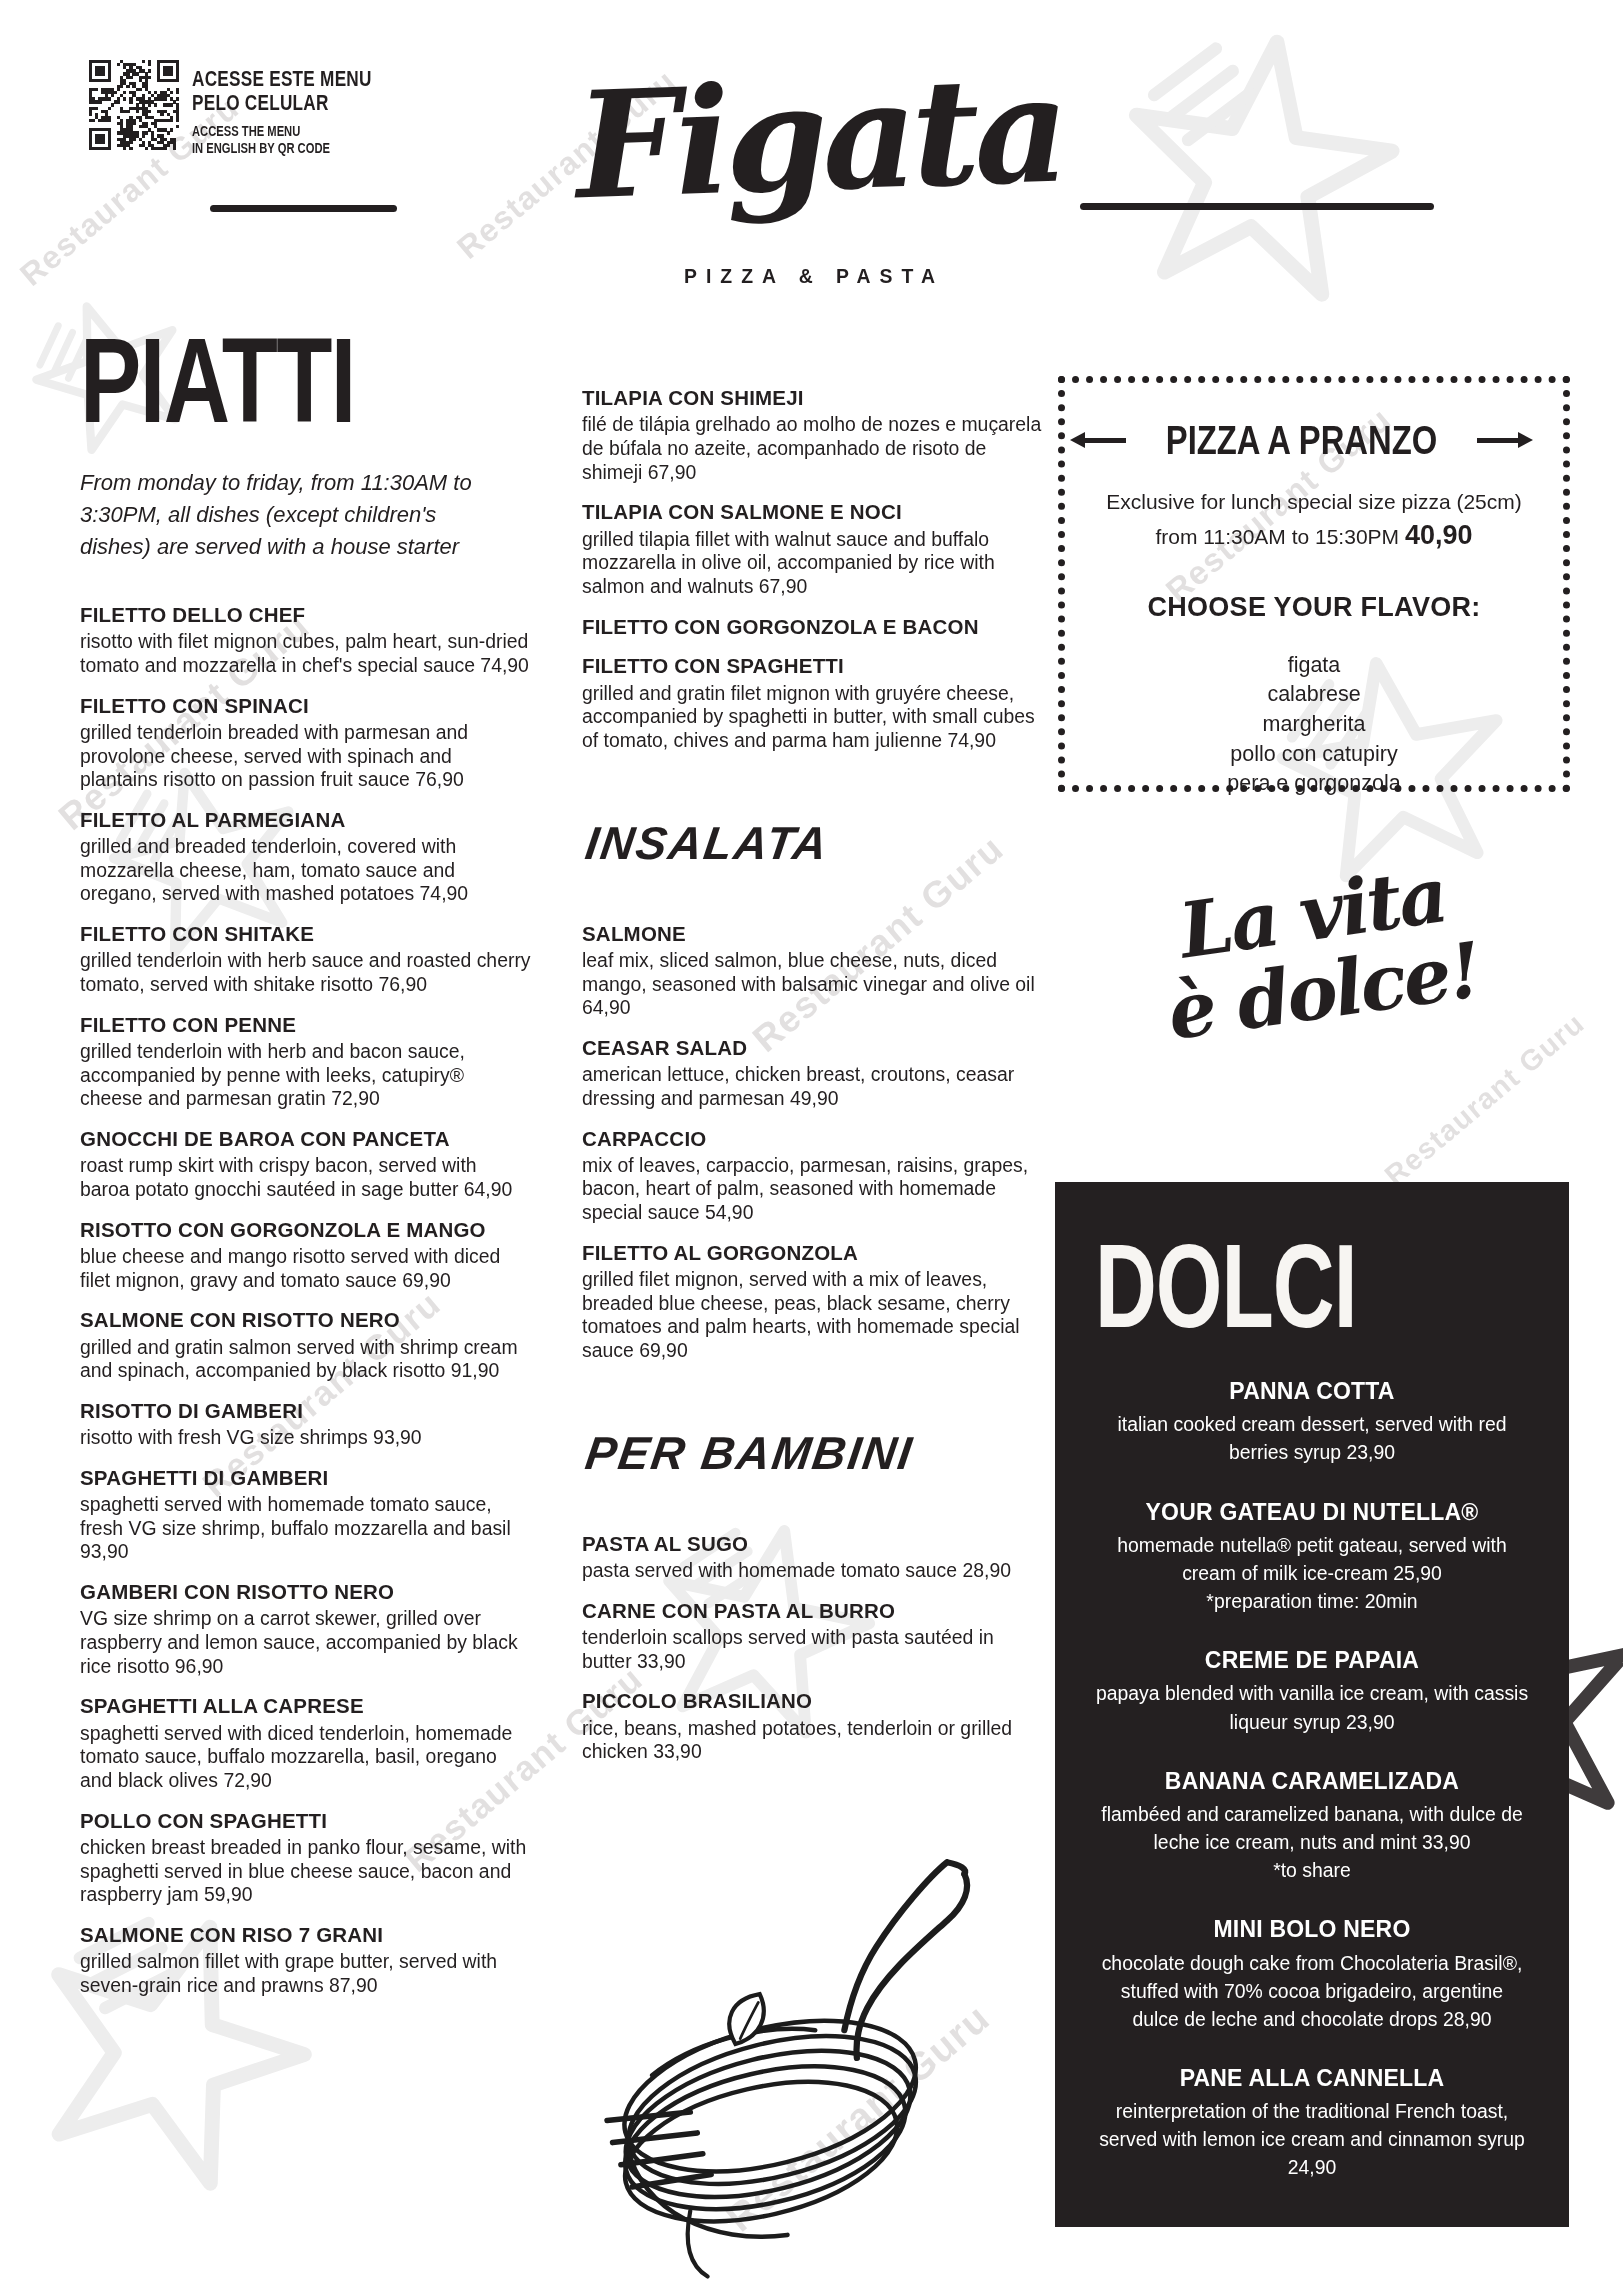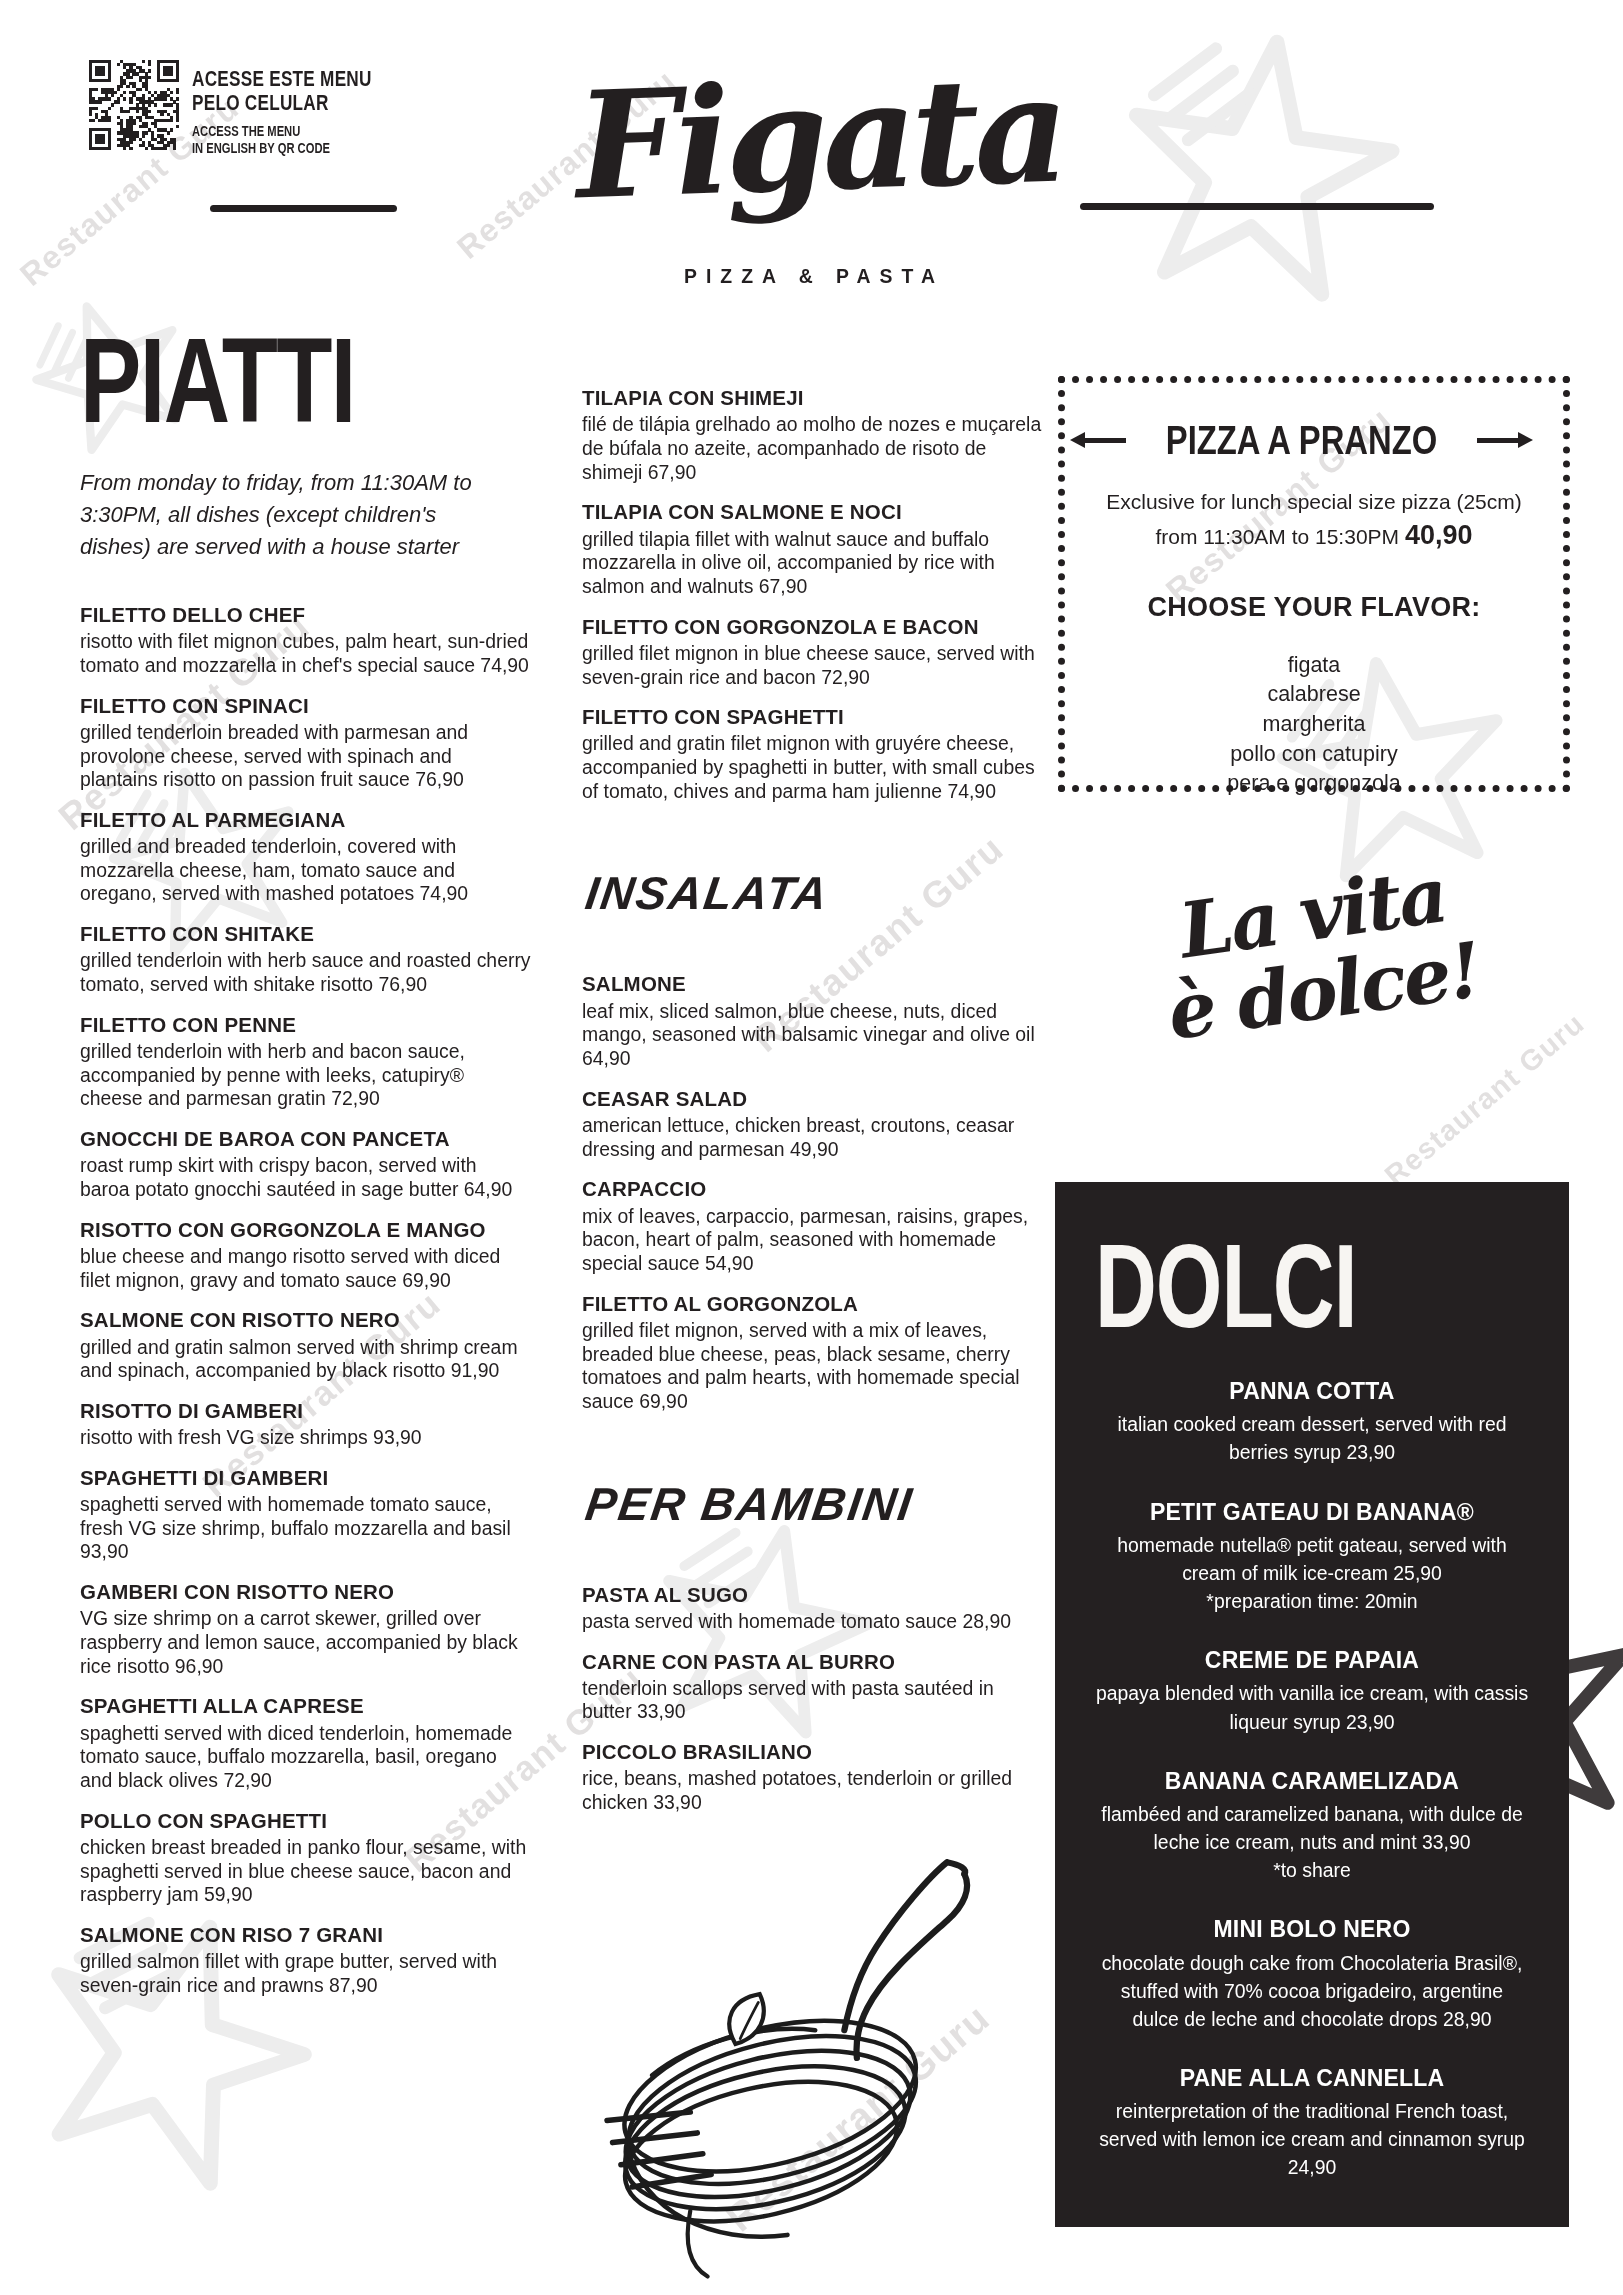--- a/index.html
+++ b/index.html
@@ -582,21 +582,20 @@
       </div>
 
       <div class="menu-item">
         <div class="item-name">TILAPIA CON SALMONE E NOCI</div>
         <div class="item-desc"><span>grilled tilapia fillet with walnut sauce and buffalo mozzarella in olive oil, accompanied by rice with salmon and walnuts</span> <span class="price">67,90</span></div>
 
       </div>
 
       <div class="menu-item">
         <div class="item-name">FILETTO CON GORGONZOLA E BACON</div>
-        <div class="item-desc"><span>grilled filet mignon in blue cheese sauce, served with seven-grain rice and bacon</span> <span class="price">72,90</span></div>
 
       </div>
 
       <div class="menu-item">
         <div class="item-name">FILETTO CON SPAGHETTI</div>
         <div class="item-desc"><span>grilled and gratin filet mignon with gruyére cheese, accompanied by spaghetti in butter, with small cubes of tomato, chives and parma ham julienne</span> <span class="price">74,90</span></div>
 
       </div>
     </div>
 
@@ -682,21 +681,21 @@
   <div><span class="dolci-title">DOLCI</span></div>
   <div class="items">
 
       <div class="menu-item">
         <div class="item-name">PANNA COTTA</div>
         <div class="item-desc"><span>italian cooked cream dessert, served with red berries syrup</span> <span class="price">23,90</span></div>
 
       </div>
 
       <div class="menu-item">
-        <div class="item-name">PETIT GATEAU DI BANANA®</div>
+        <div class="item-name">YOUR GATEAU DI NUTELLA®</div>
         <div class="item-desc"><span>homemade nutella® petit gateau, served with cream of milk ice-cream</span> <span class="price">25,90</span></div>
         <div class="item-note">*preparation time: 20min</div>
       </div>
 
       <div class="menu-item">
         <div class="item-name">CREME DE PAPAIA</div>
         <div class="item-desc"><span>papaya blended with vanilla ice cream, with cassis liqueur syrup</span> <span class="price">23,90</span></div>
 
       </div>
 

